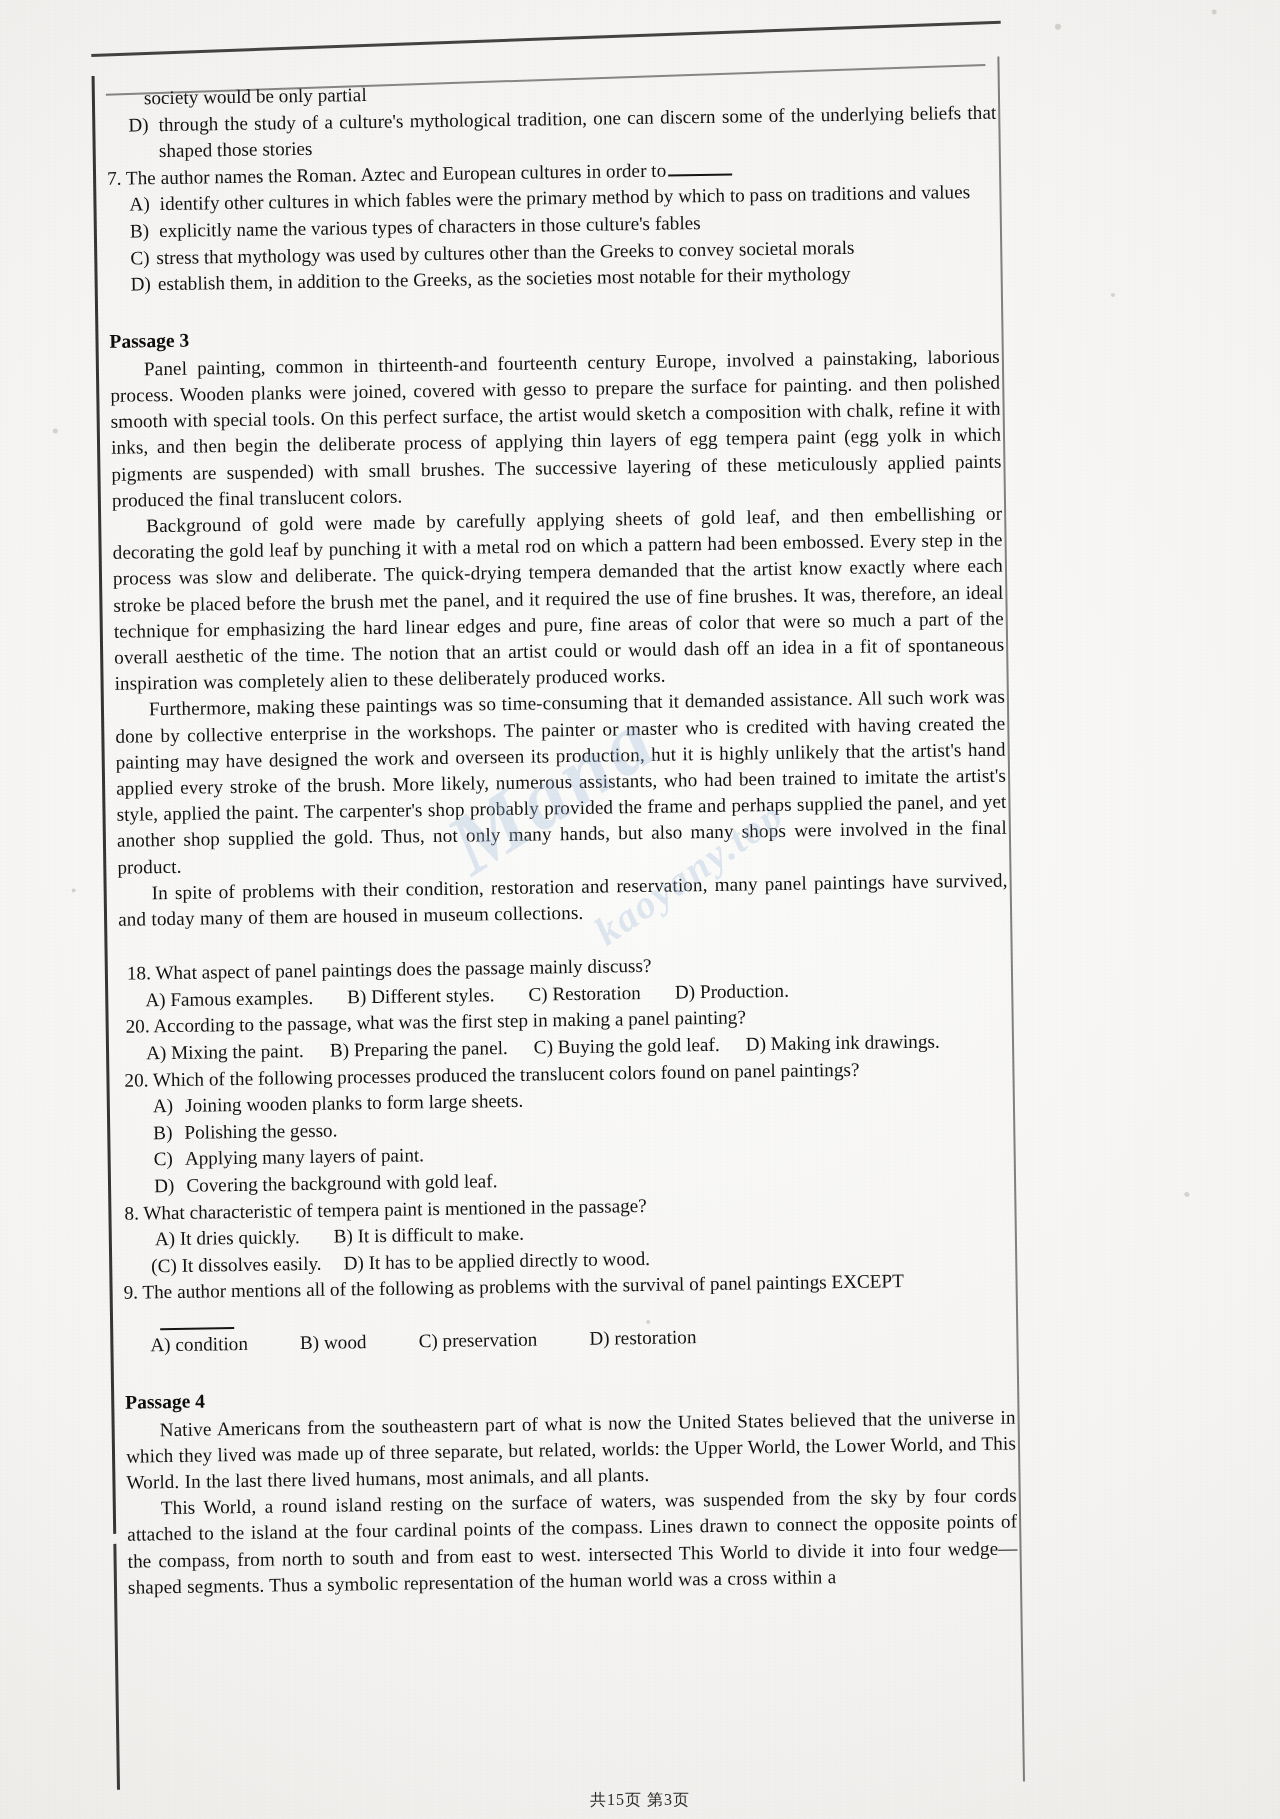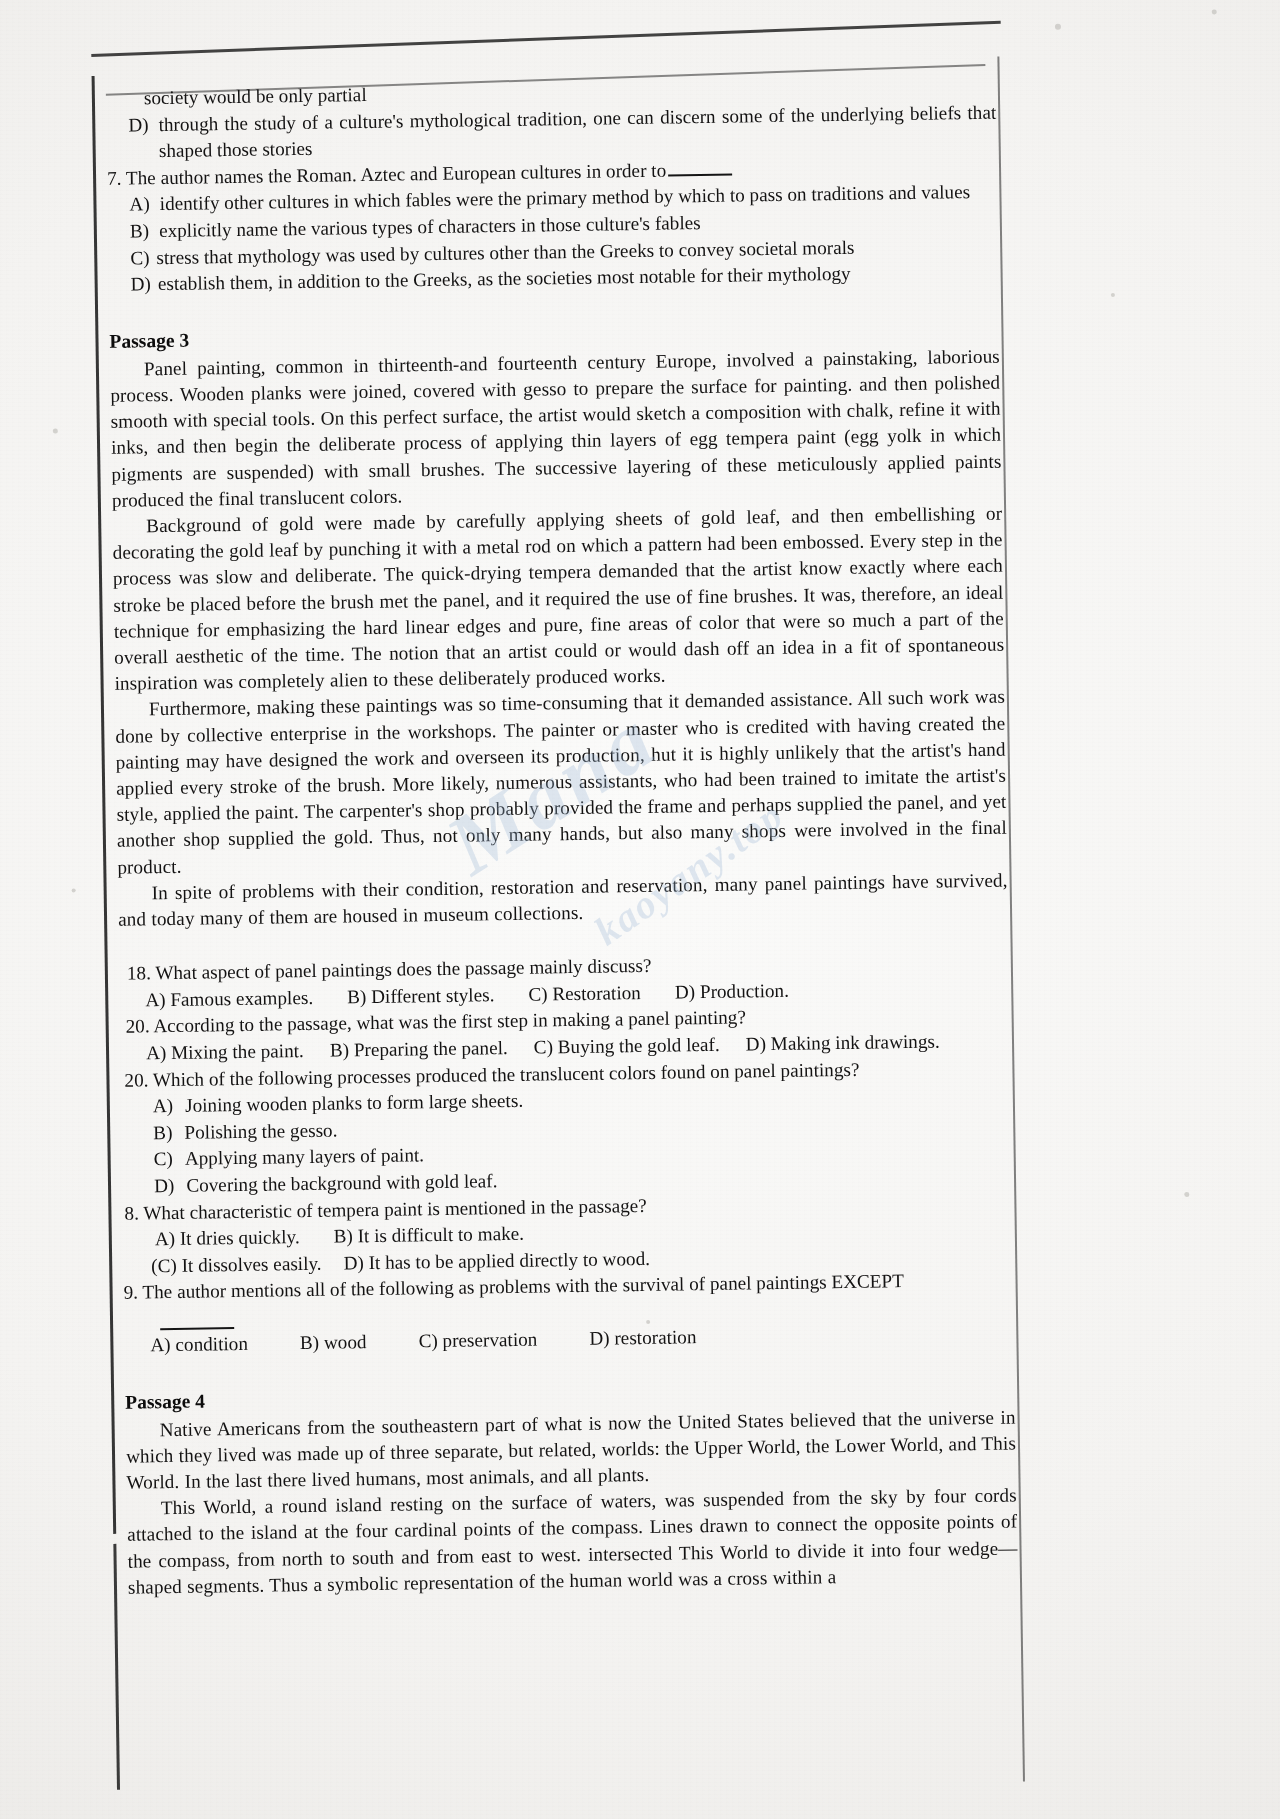--- a/index.html
+++ b/index.html
@@ -340,13 +340,14 @@
     <div class="speck" style="left:72px; top:880px; width:4px; height:4px;"></div>
     <div class="speck" style="left:1120px; top:300px; width:4px; height:4px;"></div>
     <div class="speck" style="left:1180px; top:1200px; width:5px; height:5px;"></div>
     <div class="speck" style="left:1068px; top:30px; width:6px; height:6px;"></div>
     <div class="speck" style="left:1225px; top:18px; width:5px; height:5px;"></div>
     <div class="speck" style="left:640px; top:1320px; width:4px; height:4px;"></div>
   </div>
 
   <div id="grain"></div>
 
+  <div class="footer">共15页 第3页</div>
 </div>
 
 </body></html>

